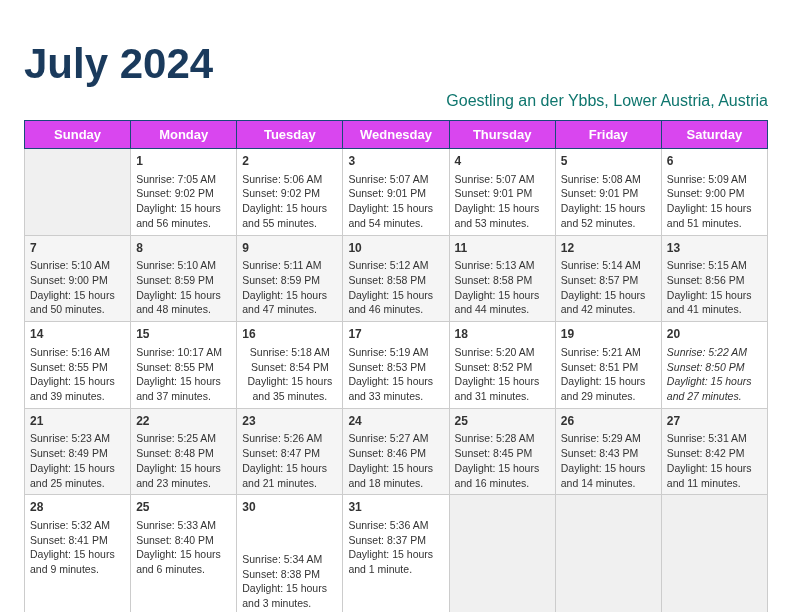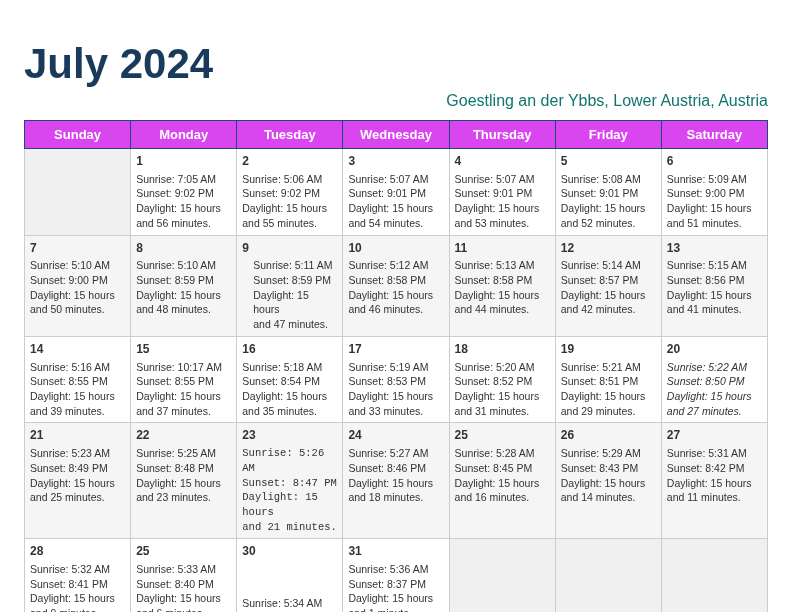--- a/index.html
+++ b/index.html
@@ -160,21 +160,21 @@
         </td>
         <td>
           <div class="day-num">8</div>
           <div class="day-content" style="white-space: pre-line;">Sunrise: 5:10 AM
 Sunset: 8:59 PM
 Daylight: 15 hours
 and 48 minutes.</div>
         </td>
         <td>
           <div class="day-num">9</div>
-          <div class="day-content" style="white-space: pre-line; margin-left: 11px;">Sunrise: 5:11 AM
+          <div class="day-content" style="white-space: pre-line;">Sunrise: 5:11 AM
 Sunset: 8:59 PM
 Daylight: 15 hours
 and 47 minutes.</div>
         </td>
         <td>
           <div class="day-num">10</div>
           <div class="day-content" style="white-space: pre-line;">Sunrise: 5:12 AM
 Sunset: 8:58 PM
 Daylight: 15 hours
 and 46 minutes.</div>
@@ -211,21 +211,21 @@
         </td>
         <td>
           <div class="day-num">15</div>
           <div class="day-content" style="white-space: pre-line;">Sunrise: 10:17 AM
 Sunset: 8:55 PM
 Daylight: 15 hours
 and 37 minutes.</div>
         </td>
         <td>
           <div class="day-num">16</div>
-          <div class="day-content" style="white-space: pre-line;">Sunrise: 5:18 AM
+          <div class="day-content" style="white-space: pre-line; text-align: center;">Sunrise: 5:18 AM
 Sunset: 8:54 PM
 Daylight: 15 hours
 and 35 minutes.</div>
         </td>
         <td>
           <div class="day-num">17</div>
           <div class="day-content" style="white-space: pre-line;">Sunrise: 5:19 AM
 Sunset: 8:53 PM
 Daylight: 15 hours
 and 33 minutes.</div>
@@ -262,21 +262,21 @@
         </td>
         <td>
           <div class="day-num">22</div>
           <div class="day-content" style="white-space: pre-line;">Sunrise: 5:25 AM
 Sunset: 8:48 PM
 Daylight: 15 hours
 and 23 minutes.</div>
         </td>
         <td>
           <div class="day-num">23</div>
-          <div class="day-content" style="white-space: pre-line; font-family: Liberation Mono, monospace;">Sunrise: 5:26 AM
+          <div class="day-content" style="white-space: pre-line;">Sunrise: 5:26 AM
 Sunset: 8:47 PM
 Daylight: 15 hours
 and 21 minutes.</div>
         </td>
         <td>
           <div class="day-num">24</div>
           <div class="day-content" style="white-space: pre-line;">Sunrise: 5:27 AM
 Sunset: 8:46 PM
 Daylight: 15 hours
 and 18 minutes.</div>

